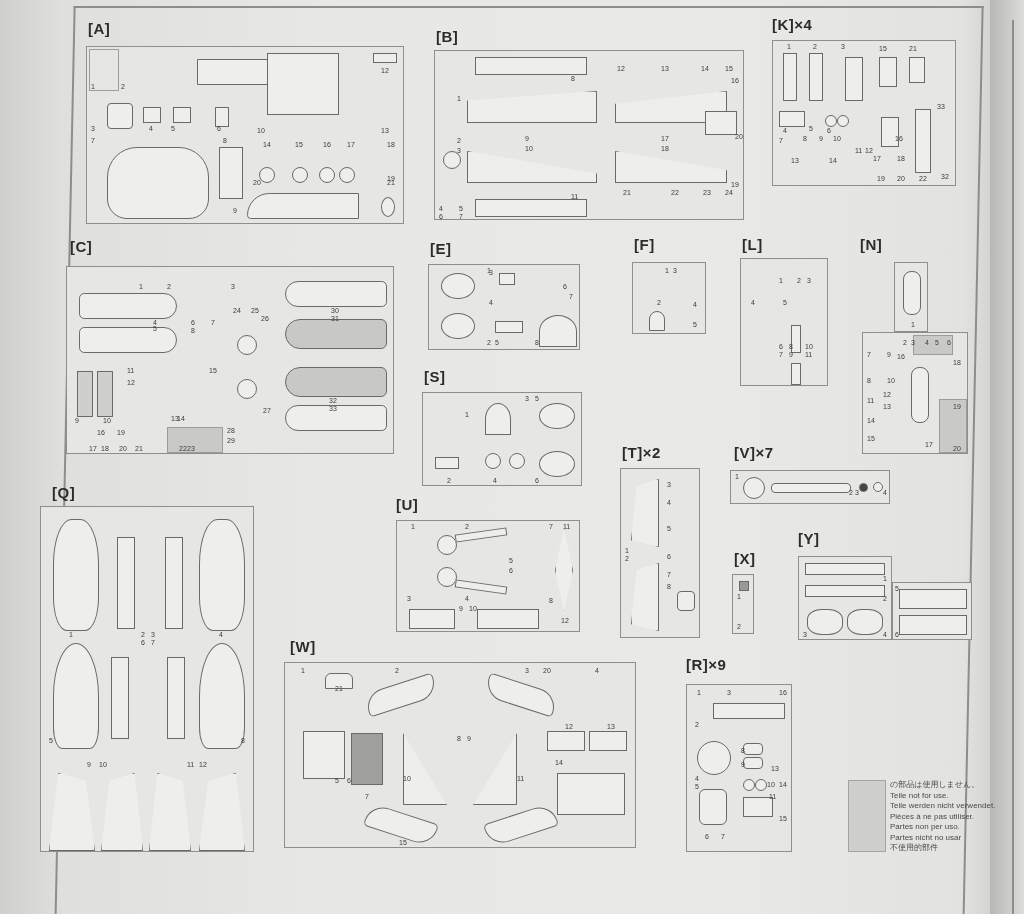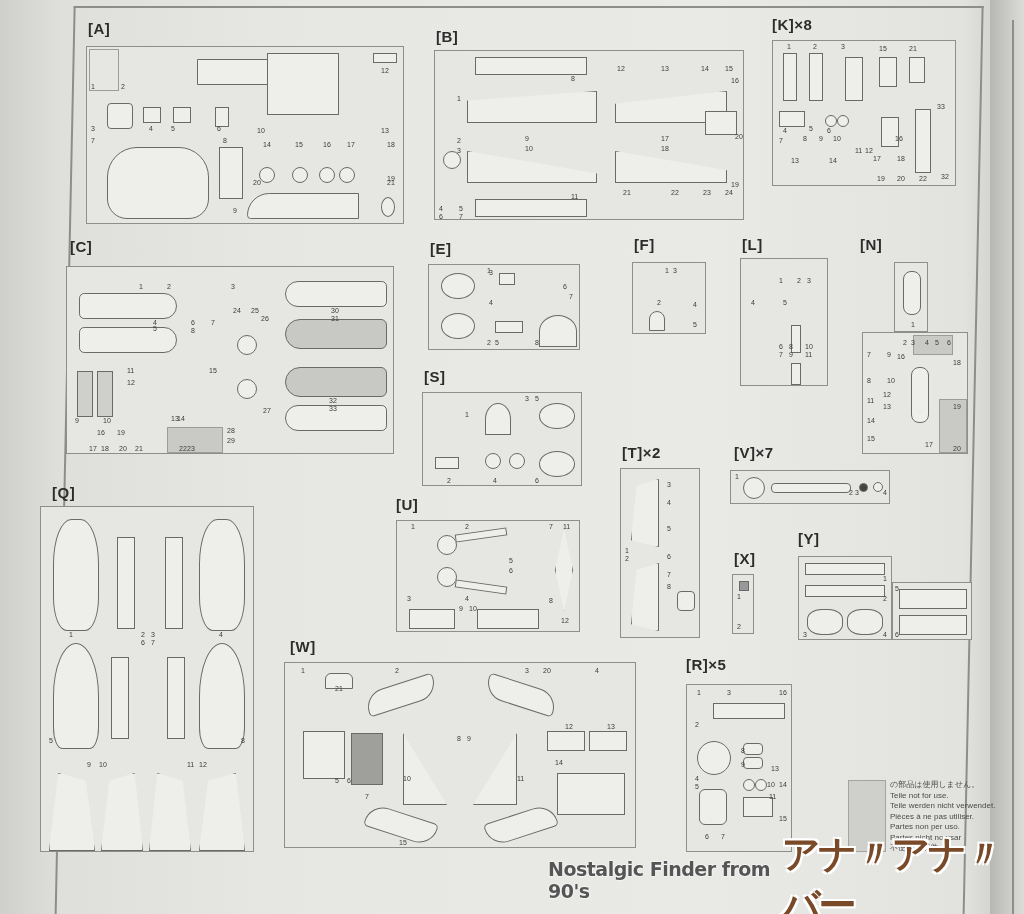--- a/index.html
+++ b/index.html
@@ -109,21 +109,21 @@
     <span class="num" style="left:226px;top:84px;">17</span>
     <span class="num" style="left:226px;top:94px;">18</span>
     <span class="num" style="left:296px;top:130px;">19</span>
     <span class="num" style="left:300px;top:82px;">20</span>
     <span class="num" style="left:188px;top:138px;">21</span>
     <span class="num" style="left:236px;top:138px;">22</span>
     <span class="num" style="left:268px;top:138px;">23</span>
     <span class="num" style="left:290px;top:138px;">24</span>
   </div>
 
-  <div class="label" style="left:772px;top:16px;">[K]×8</div>
+  <div class="label" style="left:772px;top:16px;">[K]×4</div>
   <div class="runner" style="left:772px;top:40px;width:184px;height:146px;">
     <div class="shape" style="left:10px;top:12px;width:12px;height:46px;"></div>
     <div class="shape" style="left:36px;top:12px;width:12px;height:46px;"></div>
     <div class="shape" style="left:72px;top:16px;width:16px;height:42px;"></div>
     <div class="shape" style="left:106px;top:16px;width:16px;height:28px;"></div>
     <div class="shape" style="left:136px;top:16px;width:14px;height:24px;"></div>
     <div class="shape grey" style="left:6px;top:70px;width:24px;height:14px;"></div>
     <div class="shape" style="left:52px;top:74px;width:10px;height:10px;border-radius:50%;"></div>
     <div class="shape" style="left:64px;top:74px;width:10px;height:10px;border-radius:50%;"></div>
     <div class="shape" style="left:108px;top:76px;width:16px;height:28px;"></div>
@@ -423,21 +423,21 @@
     <span class="num" style="left:118px;top:112px;">10</span>
     <span class="num" style="left:232px;top:112px;">11</span>
     <span class="num" style="left:280px;top:60px;">12</span>
     <span class="num" style="left:322px;top:60px;">13</span>
     <span class="num" style="left:270px;top:96px;">14</span>
     <span class="num" style="left:114px;top:176px;">15</span>
     <span class="num" style="left:258px;top:4px;">20</span>
     <span class="num" style="left:50px;top:22px;">21</span>
   </div>
 
-  <div class="label" style="left:686px;top:656px;">[R]×5</div>
+  <div class="label" style="left:686px;top:656px;">[R]×9</div>
   <div class="runner" style="left:686px;top:684px;width:106px;height:168px;">
     <div class="shape" style="left:26px;top:18px;width:70px;height:14px;"></div>
     <div class="shape" style="left:10px;top:56px;width:32px;height:32px;border-radius:50%;"></div>
     <div class="shape" style="left:56px;top:58px;width:18px;height:10px;border-radius:4px;"></div>
     <div class="shape" style="left:56px;top:72px;width:18px;height:10px;border-radius:4px;"></div>
     <div class="shape" style="left:56px;top:94px;width:10px;height:10px;border-radius:50%;"></div>
     <div class="shape" style="left:68px;top:94px;width:10px;height:10px;border-radius:50%;"></div>
     <div class="shape" style="left:12px;top:104px;width:26px;height:34px;border-radius:6px;"></div>
     <div class="shape" style="left:56px;top:112px;width:28px;height:18px;"></div>
     <span class="num" style="left:10px;top:4px;">1</span>
@@ -463,17 +463,13 @@
       <div>の部品は使用しません。</div>
       <div>Teile not for use.</div>
       <div>Teile werden nicht verwendet.</div>
       <div>Pièces à ne pas utiliser.</div>
       <div>Partes non per uso.</div>
       <div>Partes nicht no usar</div>
       <div>不使用的部件</div>
     </div>
   </div>
 
-  <div class="wm">
-    <span class="en">Nostalgic Finder from 90's</span>
-    <span class="jp">アナ〃アナ〃バー</span>
-  </div>
 </div>
 
 </body></html>

